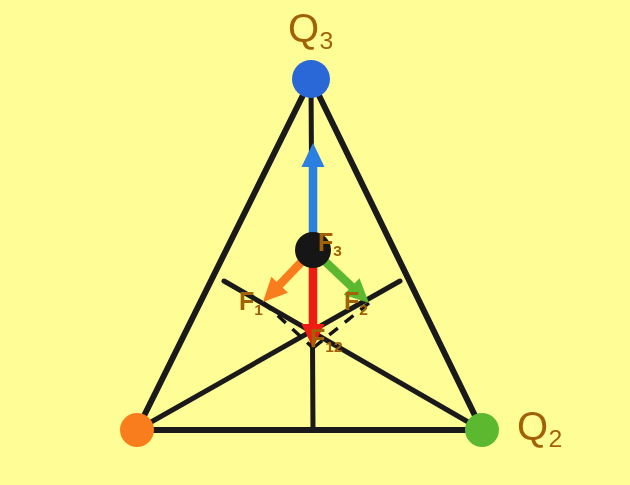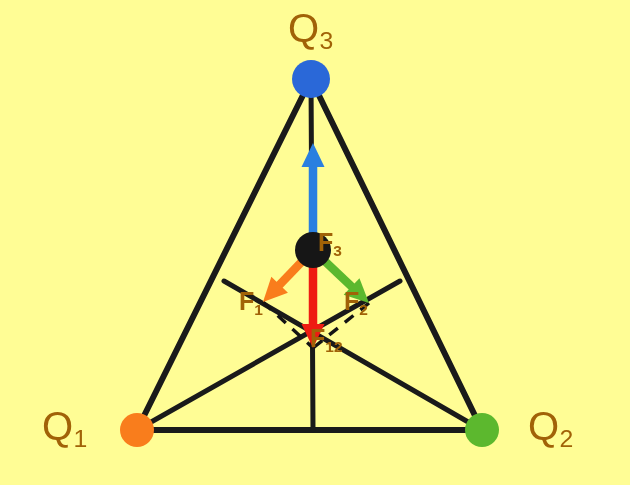--- a/index.html
+++ b/index.html
@@ -52,21 +52,21 @@
     font-weight: bold;
     margin-top: 40px;
   }
   .force-label sub {
     font-size: 0.62em;
     vertical-align: baseline;
     position: relative;
     top: 0.30em;
   }
   #label-q1 { left: 42px;  top: 406px; }
-  #label-q2 { left: 528px; top: 406px; }
+  #label-q2 { left: 517px; top: 406px; }
   #label-q3 { left: 288px; top: 8px;   }
   #label-f3  { left: 318px; top: 190px; }
   #label-f1  { left: 239px; top: 249px; }
   #label-f2  { left: 344px; top: 249px; }
   #label-f12 { left: 310px; top: 286px; }
 </style>
 </head>
 <body>
 
 <div id="diagram-root">
@@ -113,21 +113,20 @@
 
     <g id="g-charges">
         <circle cx="137" cy="430" r="17" fill="#f97d1c"></circle>
         <circle cx="482" cy="430" r="17" fill="#5cb82e"></circle>
         <circle cx="311" cy="79" r="19" fill="#2a68d8"></circle>
         <circle cx="313" cy="250" r="18" fill="#161616"></circle>
       </g>
 
   </svg>
 
-  <div class="vlabel charge-label" id="label-q1">Q<sub>1</sub></div>
   <div class="vlabel charge-label" id="label-q2">Q<sub>2</sub></div>
   <div class="vlabel charge-label" id="label-q3">Q<sub>3</sub></div>
 
   <div class="vlabel force-label" id="label-f1">F<sub>1</sub></div>
   <div class="vlabel force-label" id="label-f2">F<sub>2</sub></div>
   <div class="vlabel force-label" id="label-f3">F<sub>3</sub></div>
   <div class="vlabel force-label" id="label-f12">F<sub>12</sub></div>
 
 </div>
 

